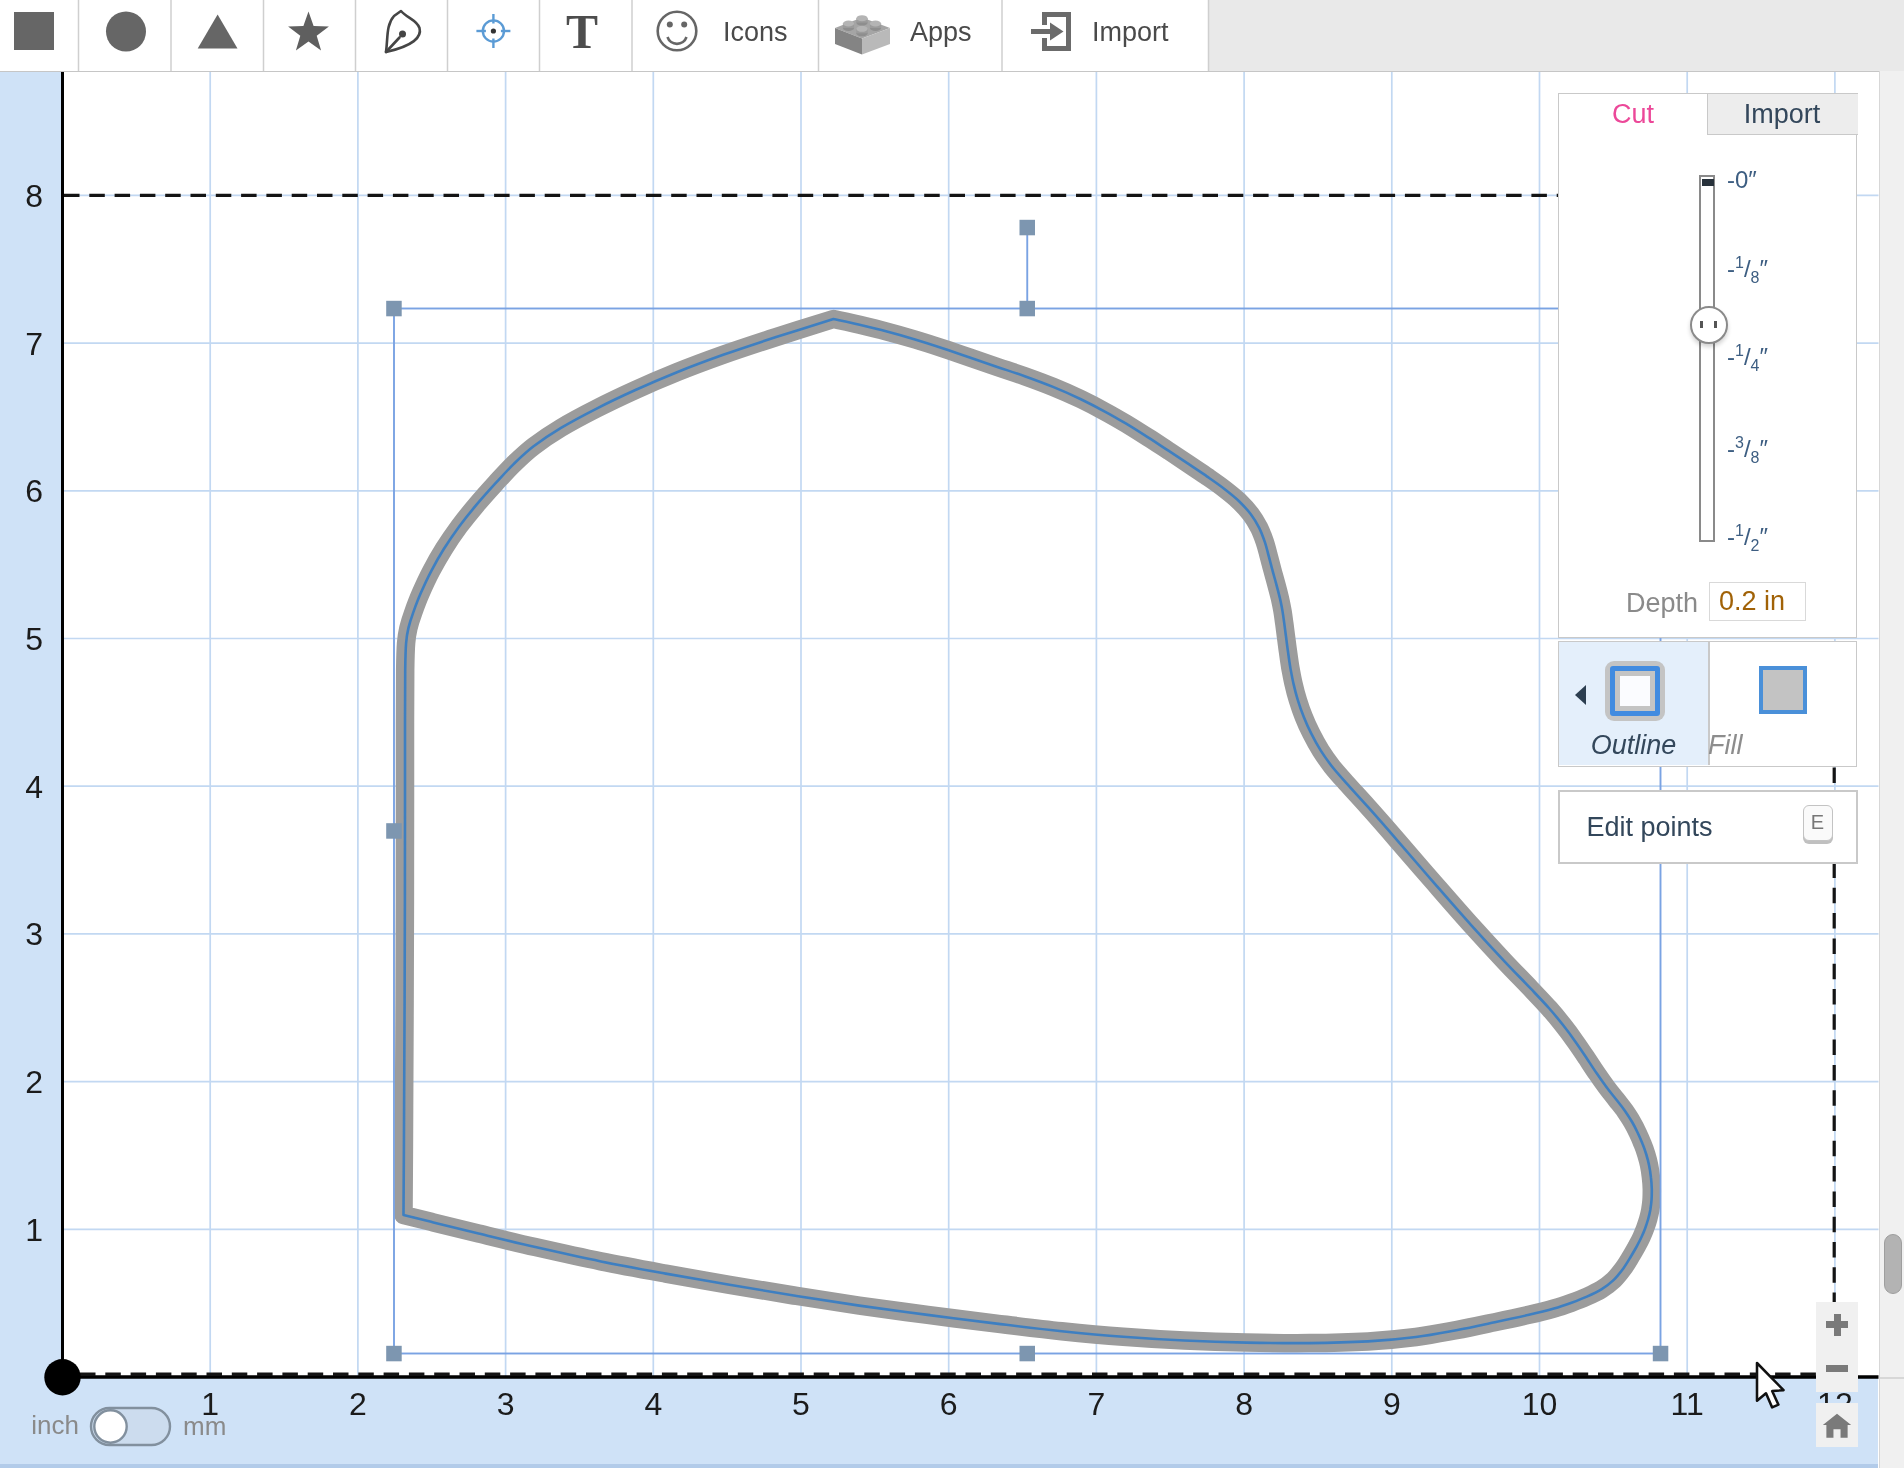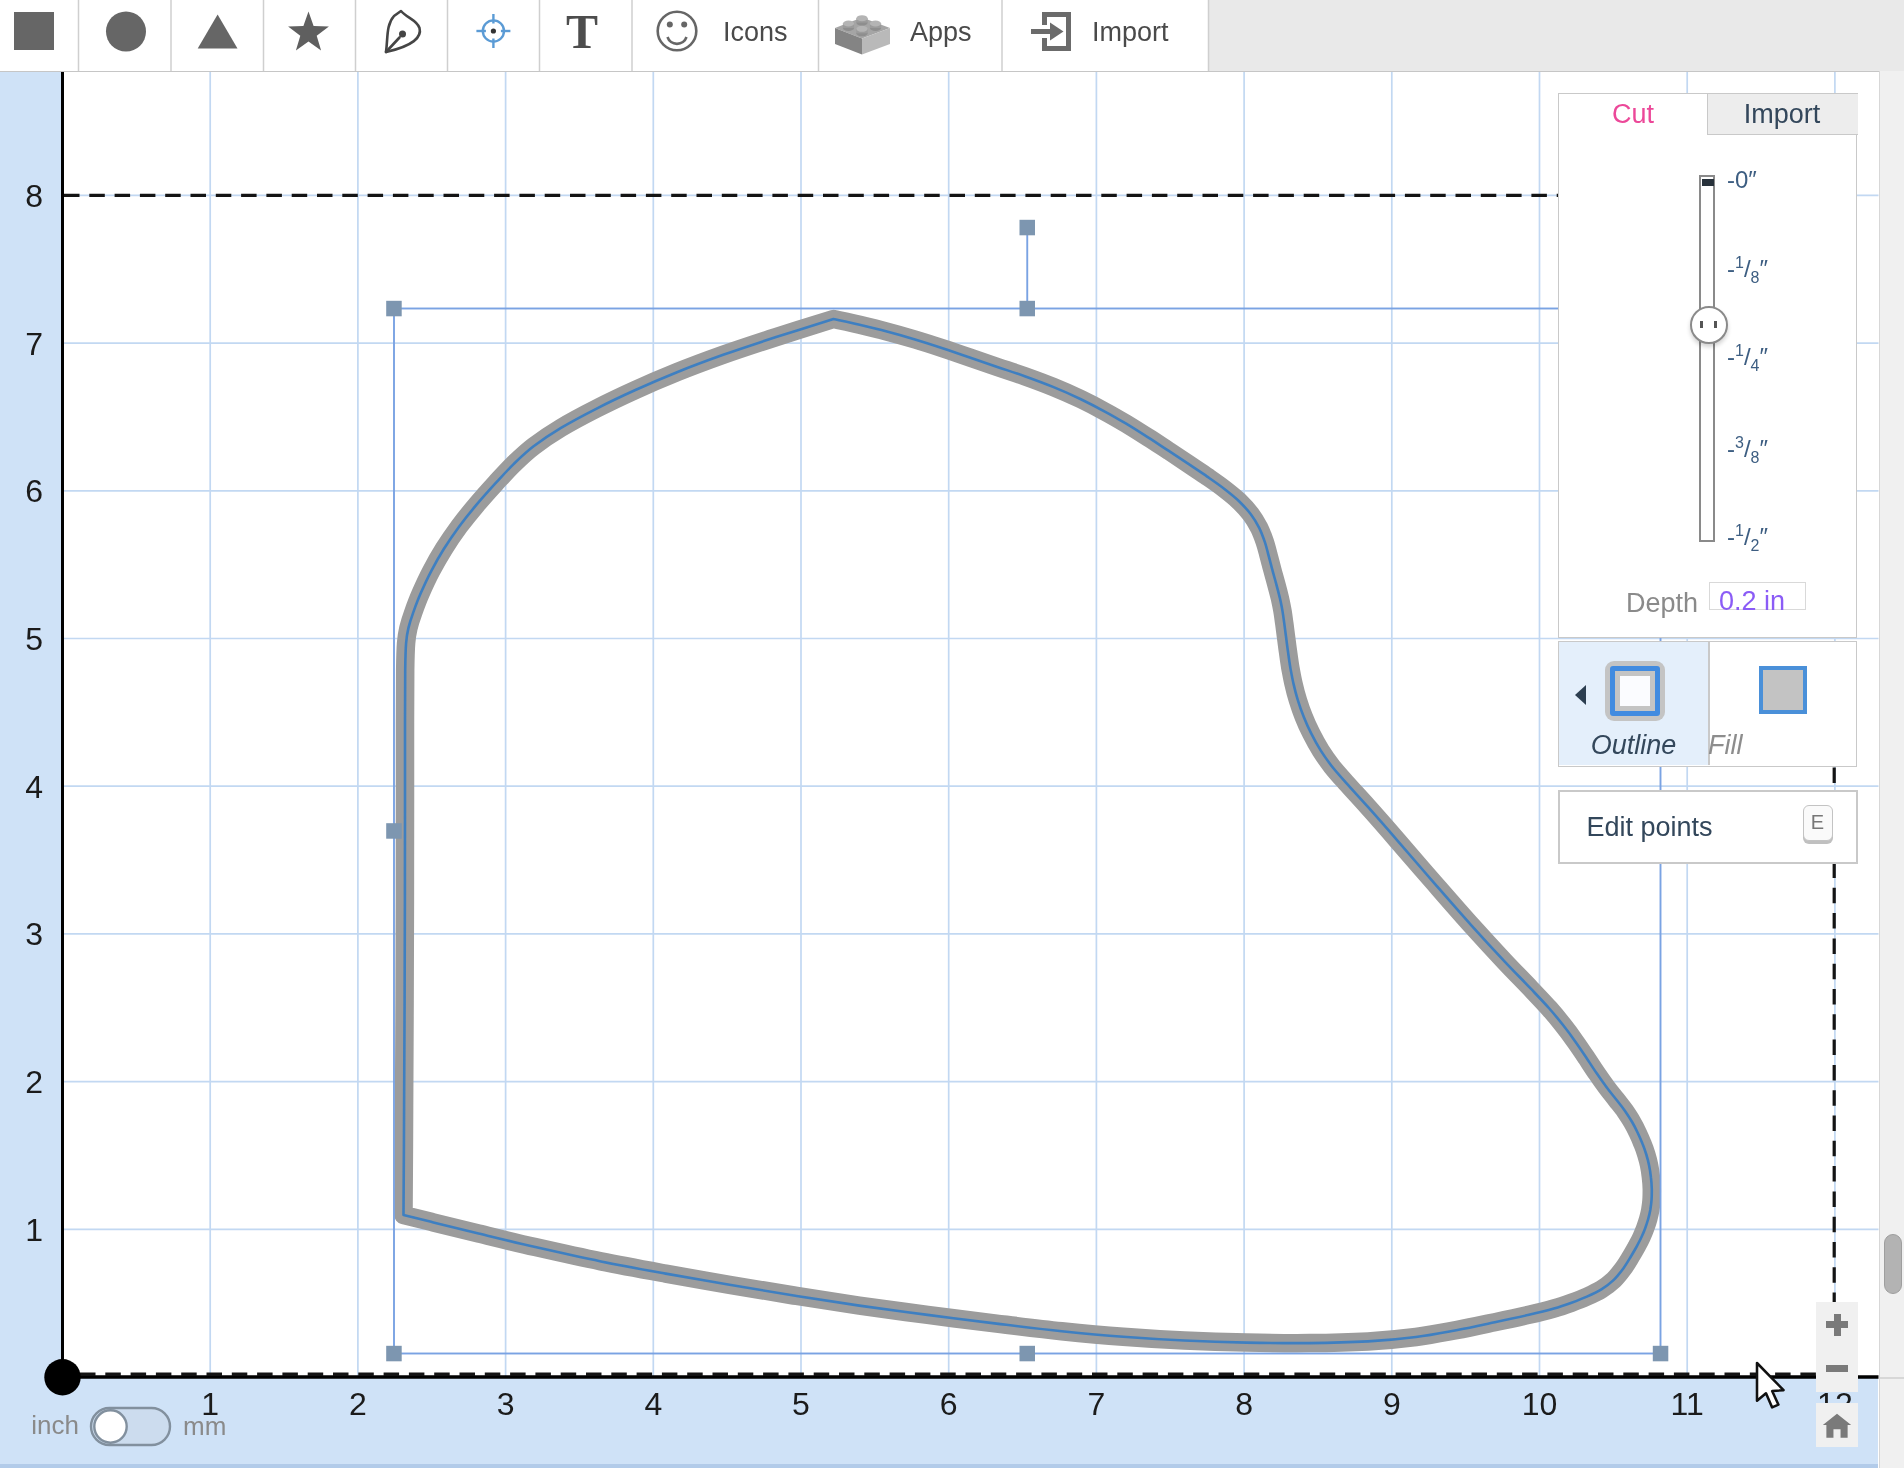--- a/index.html
+++ b/index.html
@@ -170,21 +170,21 @@
   <div class="abs" style="left:131px;top:212px;width:34px;height:34px;border-radius:50%;background:#fff;border:2px solid #8a8a8a;box-shadow:0 3px 4px rgba(0,0,0,0.18);"></div>
   <div class="abs" style="left:141px;top:226.5px;width:2.6px;height:7px;background:#555;"></div>
   <div class="abs" style="left:155px;top:226.5px;width:2.6px;height:7px;background:#555;"></div>
   <div class="abs" style="left:168px;top:72px;font-size:24px;color:#3d5e82;">-0″</div>
   <div class="abs" style="left:168px;top:160px;font-size:24px;color:#3d5e82;">-<sup style="font-size:16px;">1</sup>/<sub style="font-size:16px;">8</sub>″</div>
   <div class="abs" style="left:168px;top:248px;font-size:24px;color:#3d5e82;">-<sup style="font-size:16px;">1</sup>/<sub style="font-size:16px;">4</sub>″</div>
   <div class="abs" style="left:168px;top:340px;font-size:24px;color:#3d5e82;">-<sup style="font-size:16px;">3</sup>/<sub style="font-size:16px;">8</sub>″</div>
   <div class="abs" style="left:168px;top:428px;font-size:24px;color:#3d5e82;">-<sup style="font-size:16px;">1</sup>/<sub style="font-size:16px;">2</sub>″</div>
 
   <div class="abs" style="left:30px;top:494px;width:109px;text-align:right;font-size:27px;color:#8a8a8a;">Depth</div>
-  <div class="abs" style="left:150px;top:488px;width:97px;height:28px;border:1.5px solid #d9d9d9;box-sizing:border-box;font-size:27px;color:#8b5cf6;line-height:36px;padding-left:9px;">0.2 in</div>
+  <div class="abs" style="left:150px;top:488px;width:97px;height:39px;border:1.5px solid #d9d9d9;box-sizing:border-box;font-size:27px;color:#a16207;line-height:36px;padding-left:9px;">0.2 in</div>
 </div>
 
 <div class="abs" style="left:1558px;top:641px;width:299px;height:126px;background:#fff;border:1.5px solid #c9c9c9;box-sizing:border-box;font-style:italic;">
   <div class="abs" style="left:0;top:0;width:149px;height:123px;background:#e4effb;"></div>
   <div class="abs" style="left:16px;top:43px;width:0;height:0;border-top:10px solid transparent;border-bottom:10px solid transparent;border-right:11px solid #2c3e50;"></div>
   <div class="abs" style="left:46px;top:19px;width:60px;height:60px;background:#c4c4c4;border-radius:9px;">
     <div class="abs" style="left:4.8px;top:4.8px;width:50.4px;height:50.4px;background:#418be0;border-radius:3px;">
       <div class="abs" style="left:4.9px;top:4.9px;width:40.6px;height:40.6px;background:#c4c4c4;">
         <div class="abs" style="left:5.5px;top:5.5px;width:29.6px;height:29.6px;background:#fbfcff;"></div>
       </div>

